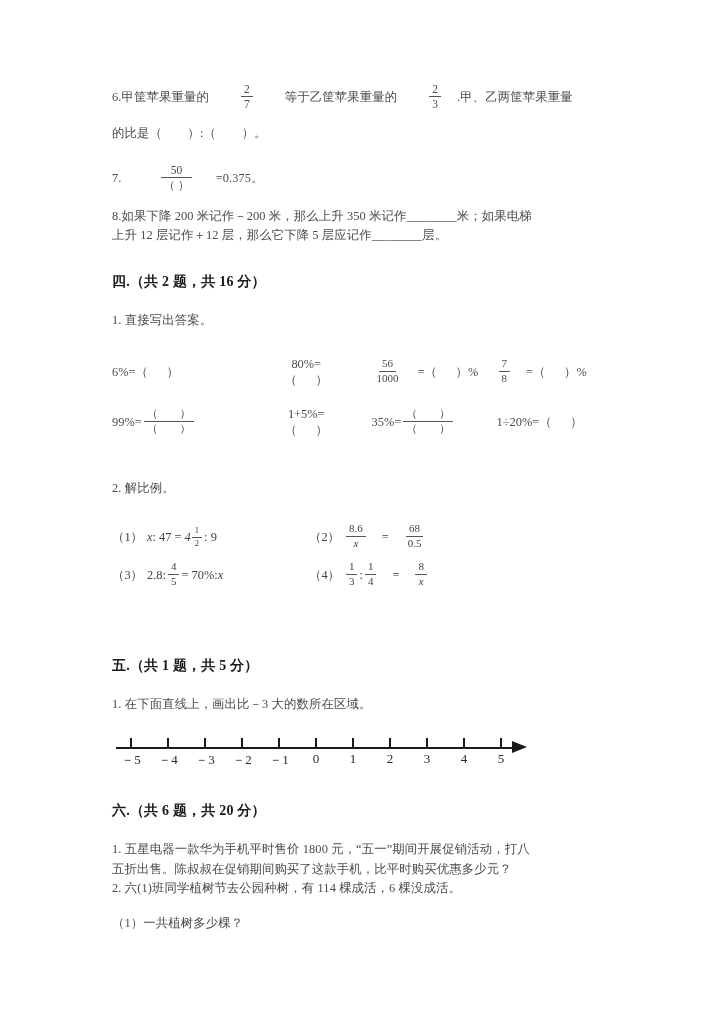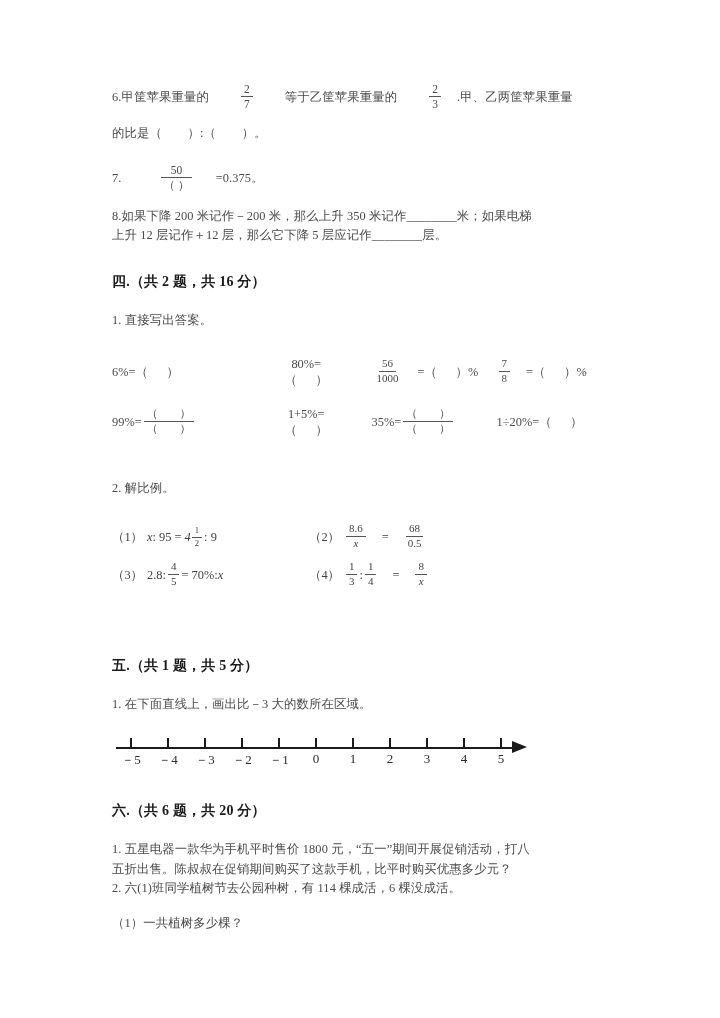--- a/index.html
+++ b/index.html
@@ -300,21 +300,21 @@
     <div class="vspace-30"></div>
 
     <div class="qline">2. 解比例。</div>
 
     <div class="vspace-26"></div>
 
     <div class="eqrow">
       <div class="eqcell left">
         <span class="eq-label">（1）</span>
         <span class="ital">x</span>
-        <span>: 95 = </span>
+        <span>: 47 = </span>
         <span class="mixed">
           <span class="whole">4</span>
           <span class="frac">
             <span class="num">1</span>
             <span class="den">2</span>
           </span>
         </span>
         <span>: 9</span>
       </div>
       <div class="eqcell">

